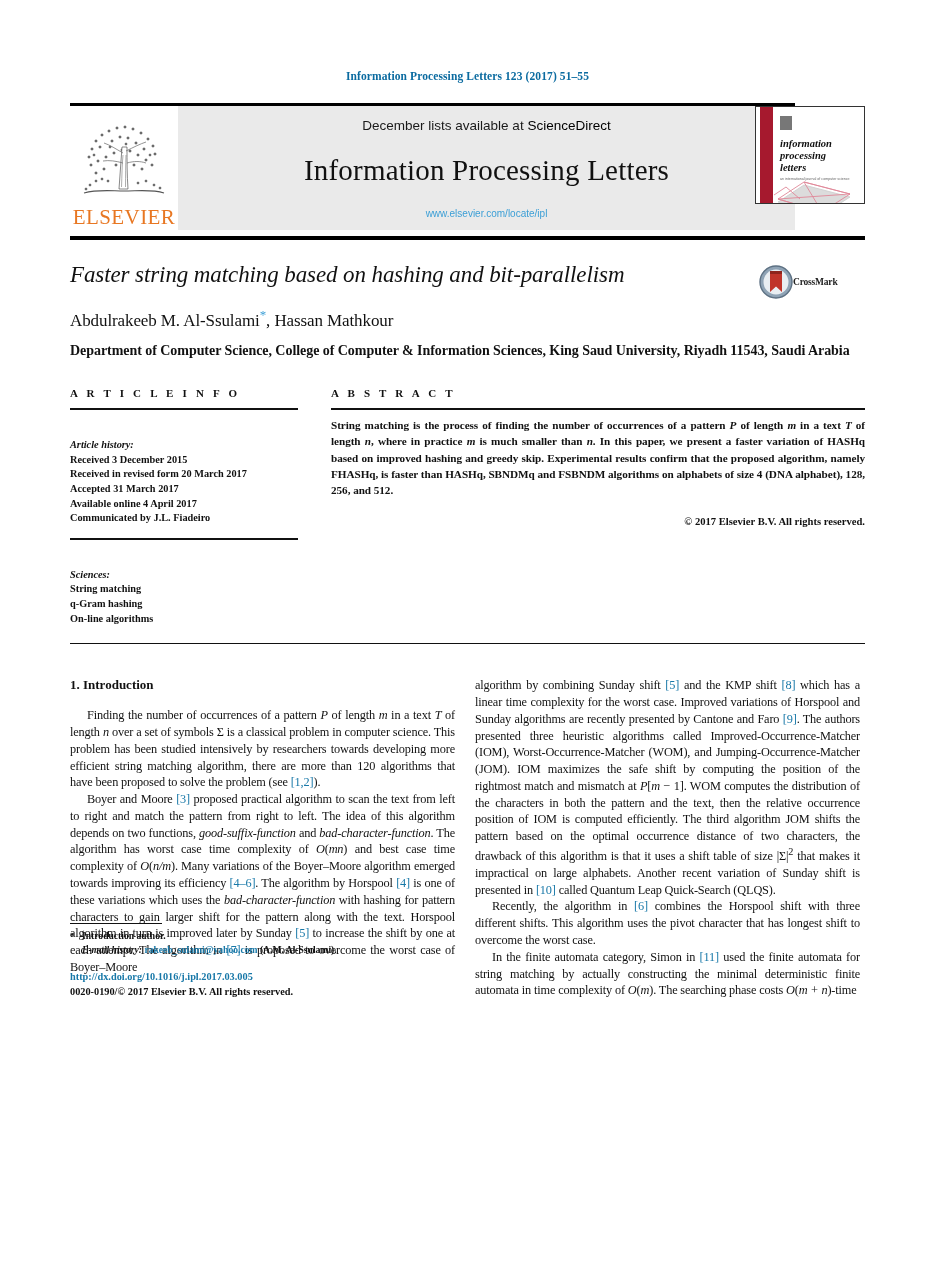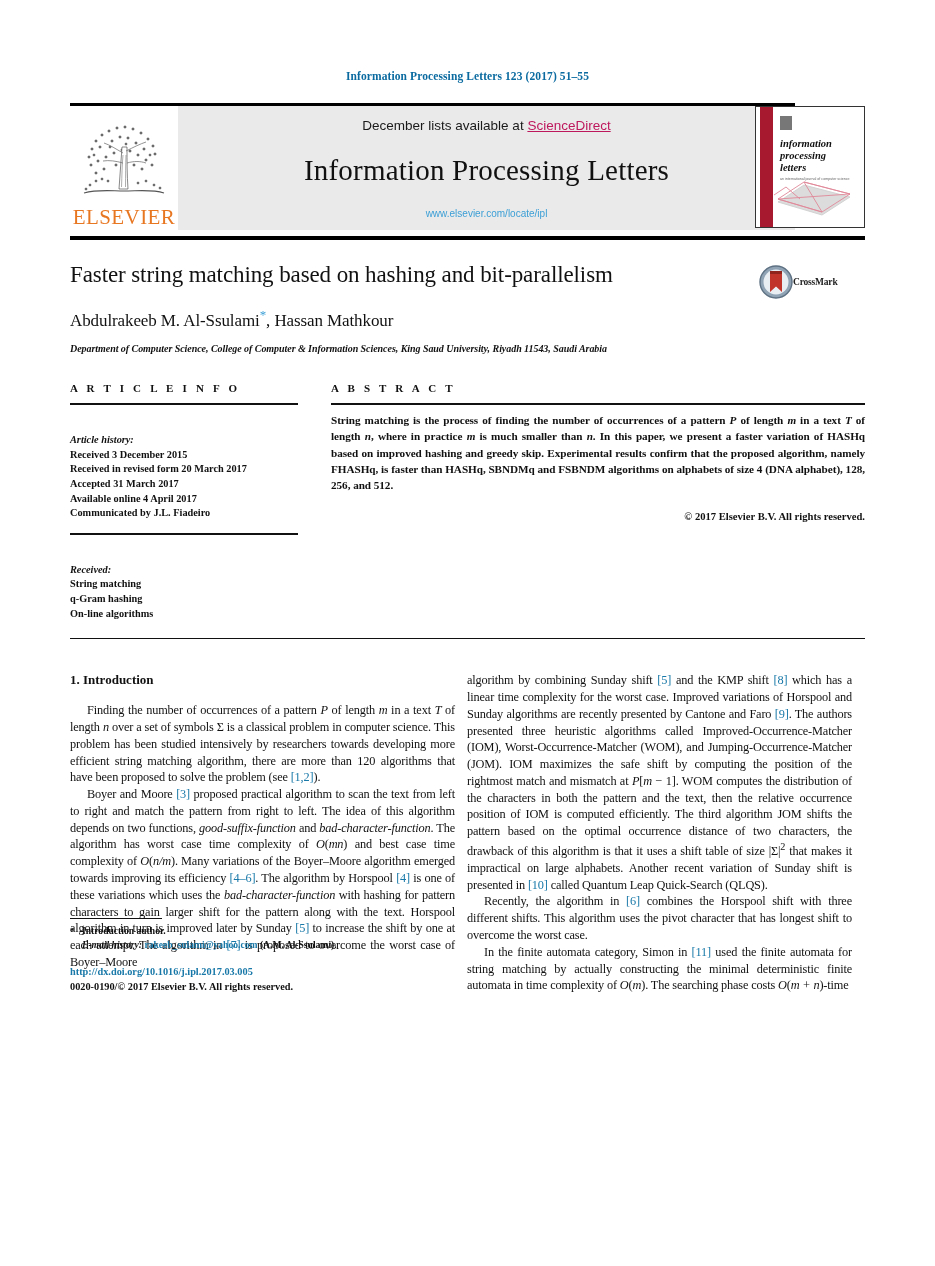--- a/index.html
+++ b/index.html
@@ -76,38 +76,38 @@
     flex-direction: column;
     justify-content: space-between;
     align-items: center;
     padding: 12px 0 11px 0;
   }
   .contents-line {
     font-size: 13.5px;
     font-family: "Liberation Sans", sans-serif;
     color: #1a1a1a;
   }
-  .contents-line .sd-link { color: #be185d; text-decoration: underline; }
+  .contents-line .sd-link { color: #000000; }
   .journal-name {
     font-family: "Liberation Serif", serif;
     font-size: 29px;
     color: #111;
     letter-spacing: 0.2px;
   }
   .journal-url {
     font-family: "Liberation Sans", sans-serif;
     font-size: 10px;
     color: #3c9fd6;
   }
   .cover-thumb {
     position: absolute;
     right: 0px;
     top: 3px;
     width: 110px;
-    height: 122px;
+    height: 98px;
     border: 1px solid #333;
     background: #fff;
     box-sizing: border-box;
     overflow: hidden;
   }
   .rule-thick-bottom {
     border-top: 4px solid #000;
     width: 795px;
     margin-top: 6px;
   }
@@ -119,33 +119,33 @@
   }
   .paper-title {
     font-family: "Liberation Serif", serif;
     font-size: 23px;
     font-weight: normal;
     color: #111;
     margin: 0;
     line-height: 1.15;
     max-width: 680px;
     letter-spacing: -0.1px;
+    font-style: italic;
   }
   .authors {
     font-family: "Liberation Serif", serif;
     font-size: 17px;
     margin-top: 19px;
     color: #111;
     letter-spacing: -0.1px;
   }
   .authors .star { color: #3c9fd6; font-size: 13px; vertical-align: super; }
   .affiliation {
     font-family: "Liberation Serif", serif;
-    font-style: italic;
-    font-size: 10px;
+    font-size: 14px;
     font-weight: bold;
     margin-top: 12px;
     color: #111;
     letter-spacing: -0.05px;
   }
   .crossmark {
     position: absolute;
     right: -2px;
     top: 0px;
     width: 108px;
@@ -208,21 +208,21 @@
   .hr-thin-full {
     border-top: 1px solid #111;
     margin-top: 17px;
     width: 795px;
   }
 
   
   .body-cols {
     margin-top: 33px;
     display: flex;
-    gap: 12px;
+    gap: 20px;
     position: relative;
   }
   .col { width: 385px; flex: 0 0 385px; }
   h2.sec-head {
     font-family: "Liberation Serif", serif;
     font-size: 13px;
     font-weight: bold;
     margin: 0 0 14px 0;
     color: #111;
   }
@@ -408,21 +408,21 @@
       <div class="info-group">
         <span class="it">Article history:</span>
         <span class="ln">Received 3 December 2015</span>
         <span class="ln">Received in revised form 20 March 2017</span>
         <span class="ln">Accepted 31 March 2017</span>
         <span class="ln">Available online 4 April 2017</span>
         <span class="ln">Communicated by J.L. Fiadeiro</span>
       </div>
       <div class="hr-med2"></div>
       <div class="info-group">
-        <span class="it">Received:</span>
+        <span class="it">Sciences:</span>
         <span class="ln">String matching</span>
         <span class="ln">q-Gram hashing</span>
         <span class="ln">On-line algorithms</span>
       </div>
     </div>
 
     <div class="col-abstract">
       <div class="section-kicker">A B S T R A C T</div>
       <div class="hr-med"></div>
       <div class="abstract-body">String matching is the process of finding the number of occurrences of a pattern <i>P</i> of length <i>m</i> in a text <i>T</i> of length <i>n</i>, where in practice <i>m</i> is much smaller than <i>n</i>. In this paper, we present a faster variation of HASHq based on improved hashing and greedy skip. Experimental results confirm that the proposed algorithm, namely FHASHq, is faster than HASHq, SBNDMq and FSBNDM algorithms on alphabets of size 4 (DNA alphabet), 128, 256, and 512.</div>

